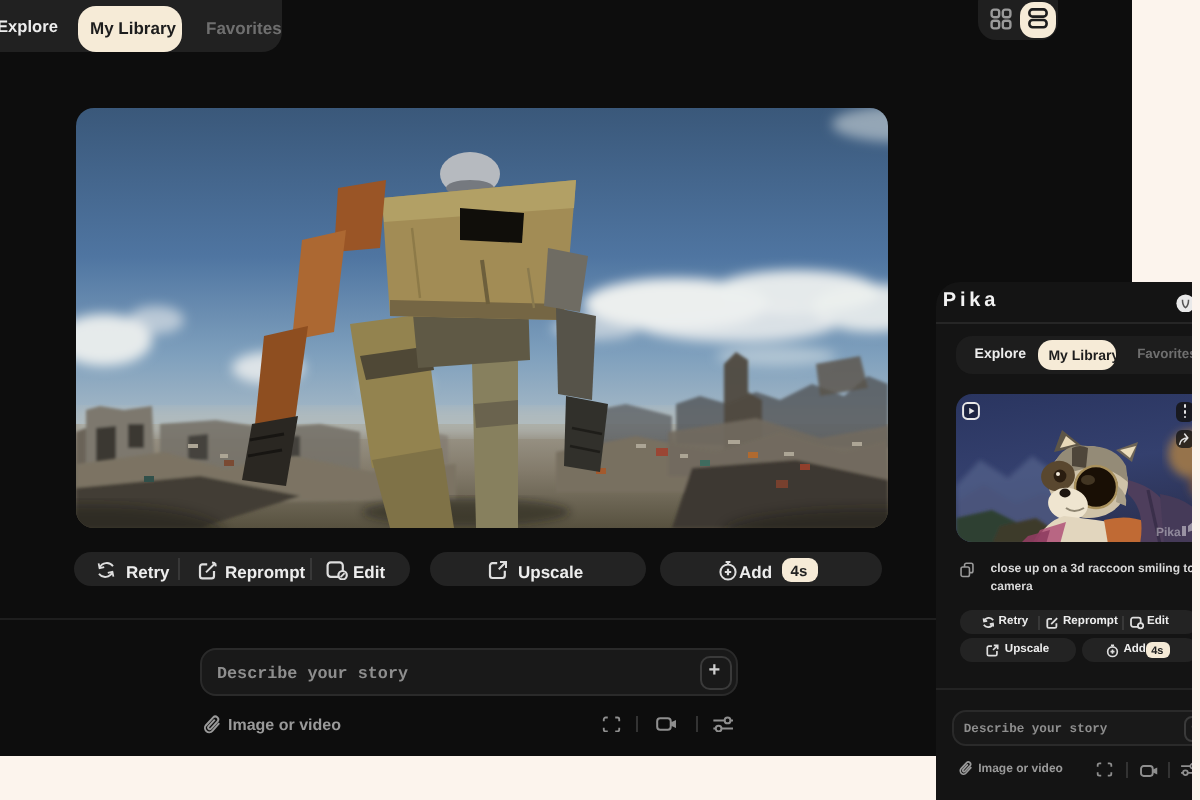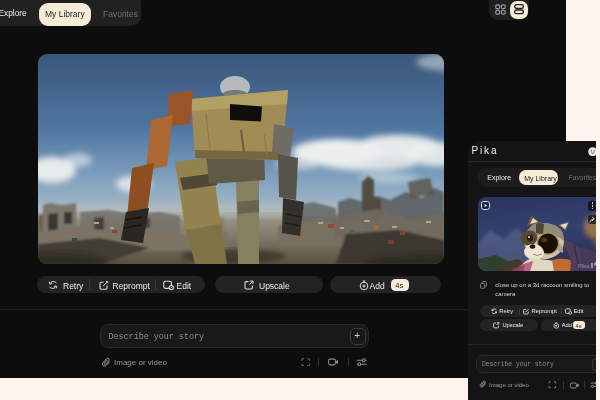--- a/index.html
+++ b/index.html
@@ -1,16 +1,16 @@
 <!DOCTYPE html>
 <html><head>
 <meta charset="utf-8">
 <style>
   html,body{margin:0;padding:0;background:#FCF4ED;}
-  #canvas{position:relative;width:596px;height:400px;background:#FCF4ED;overflow:hidden;font-family:"Liberation Sans",sans-serif;}
+  #canvas{position:relative;width:596px;height:400px;background:#FCF4ED;overflow:hidden;font-family:"Liberation Sans",sans-serif;font-weight:bold;}
   .abs{position:absolute;}
   #main{left:0;top:0;width:566px;height:378px;background:#0D0D0D;overflow:hidden;}
   #mobile{left:468px;top:141px;width:136px;height:263px;background:#141414;border-radius:12px 0 0 0;overflow:hidden;}
   .crm{background:#F6EBD7;color:#1d1d1d;}
   .w{color:#EDEDED;}
 </style>
 </head>
 <body>
 <div id="canvas">
 

